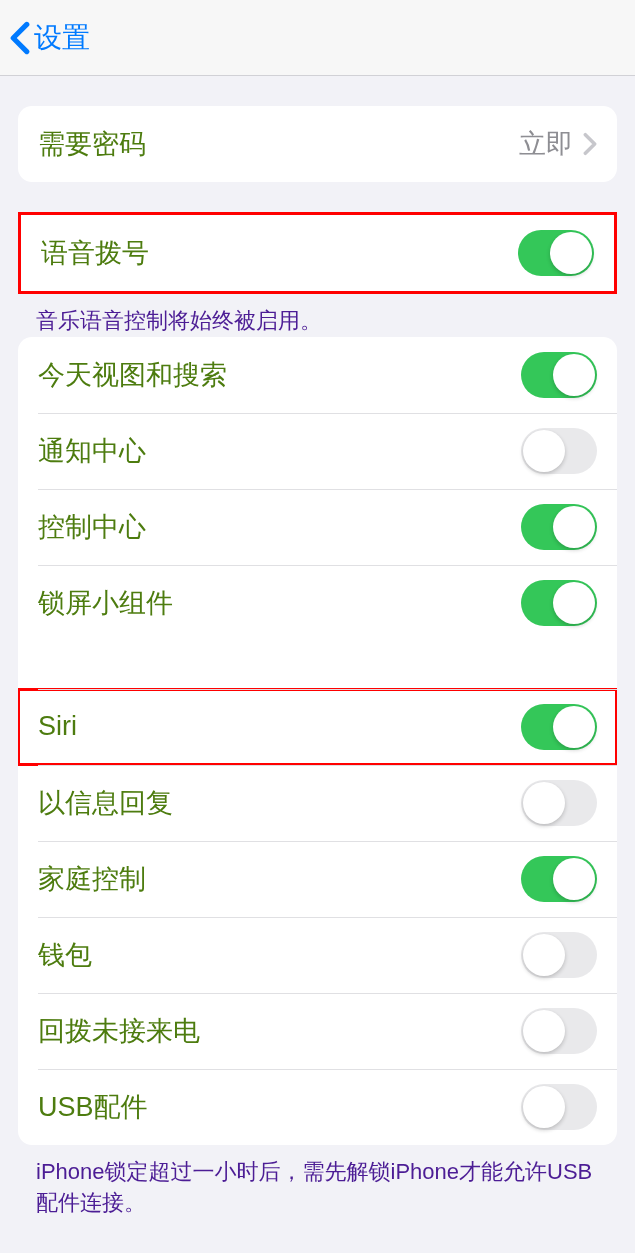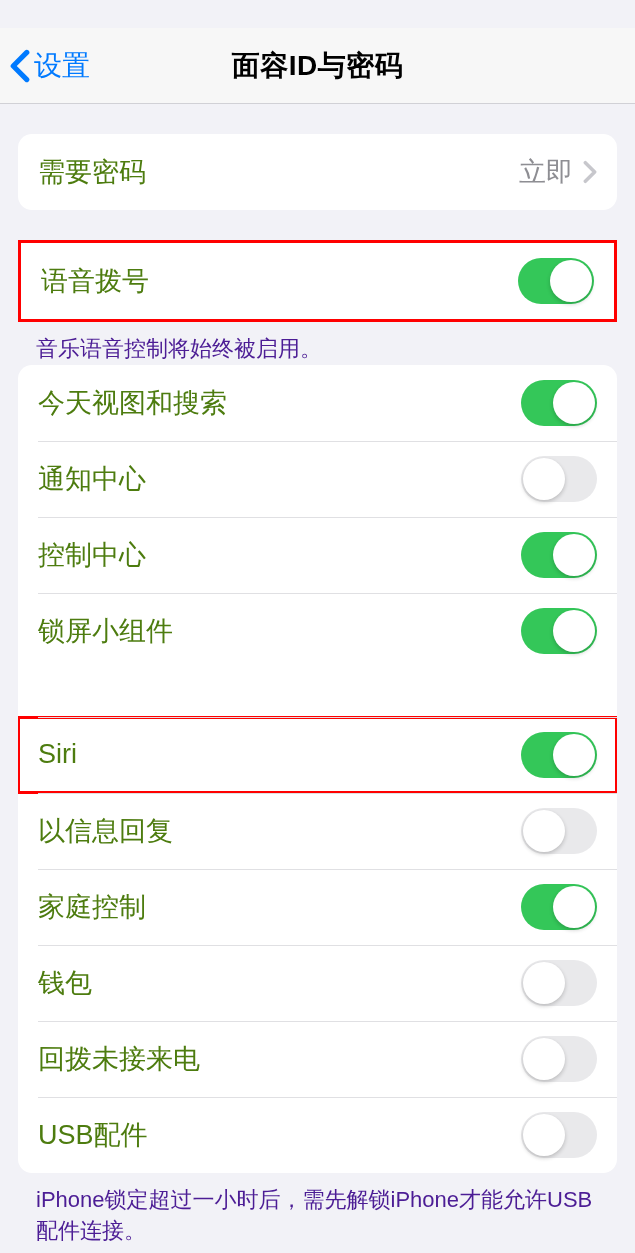--- a/index.html
+++ b/index.html
@@ -16,21 +16,20 @@
       overflow: hidden;
     }
     .nav-bar {
       height: 76px;
       background: #f7f7f7;
       border-bottom: 1px solid #d1d1d6;
       display: flex;
       align-items: center;
       position: relative;
       padding: 15px 8px;
-      margin-top: 28px;
     }
     .nav-back {
       display: flex;
       align-items: center;
       color: #007aff;
       font-size: 28px;
       gap: 2px;
     }
     .nav-back svg {
       width: 24px;
@@ -150,21 +149,20 @@
 </head>
 <body>
 
 <div class="nav-bar">
   <div class="nav-back">
     <svg viewBox="0 0 12 20" fill="none">
       <path d="M10 2 L2 10 L10 18" stroke="#007aff" stroke-width="3" stroke-linecap="round" stroke-linejoin="round"></path>
     </svg>
     <span>设置</span>
   </div>
-  <div class="nav-title">面容ID与密码</div>
 </div>
 
 <div class="content">
 
   <div class="group first">
     <div class="row">
       <span class="row-label">需要密码</span>
       <span class="row-value">
         <span>立即</span>
         <svg class="chevron" viewBox="0 0 12 20" fill="none">

